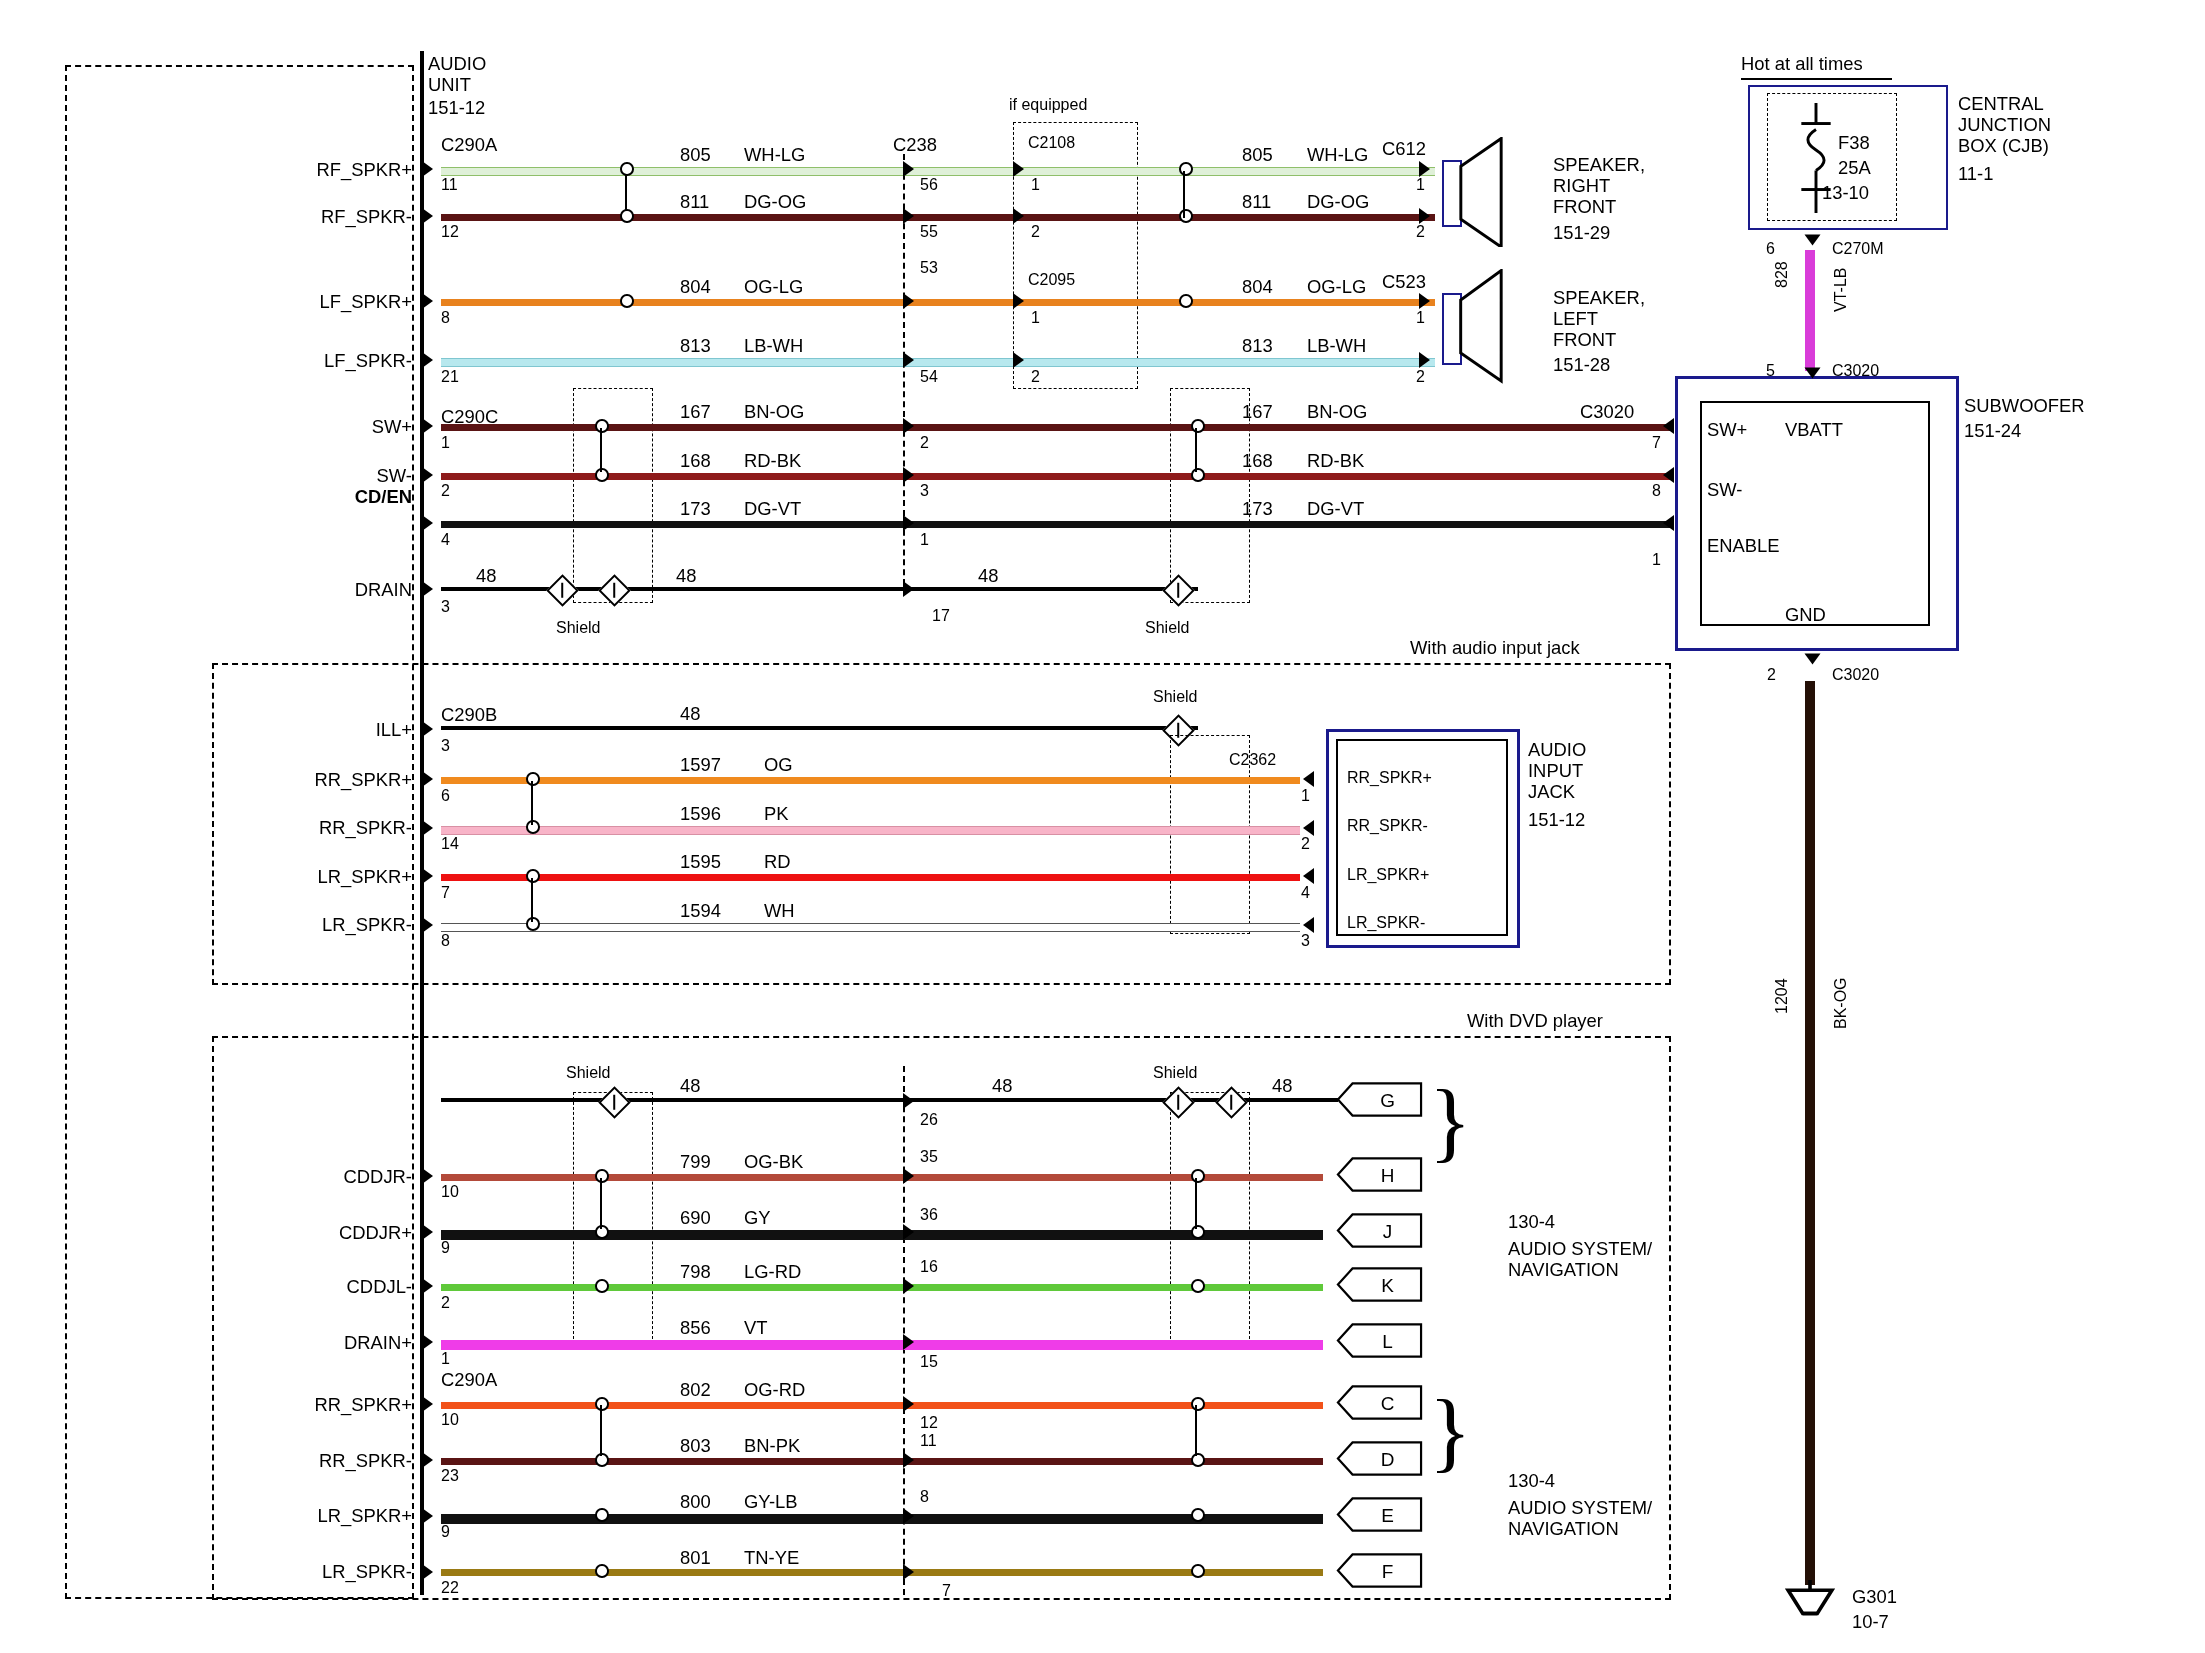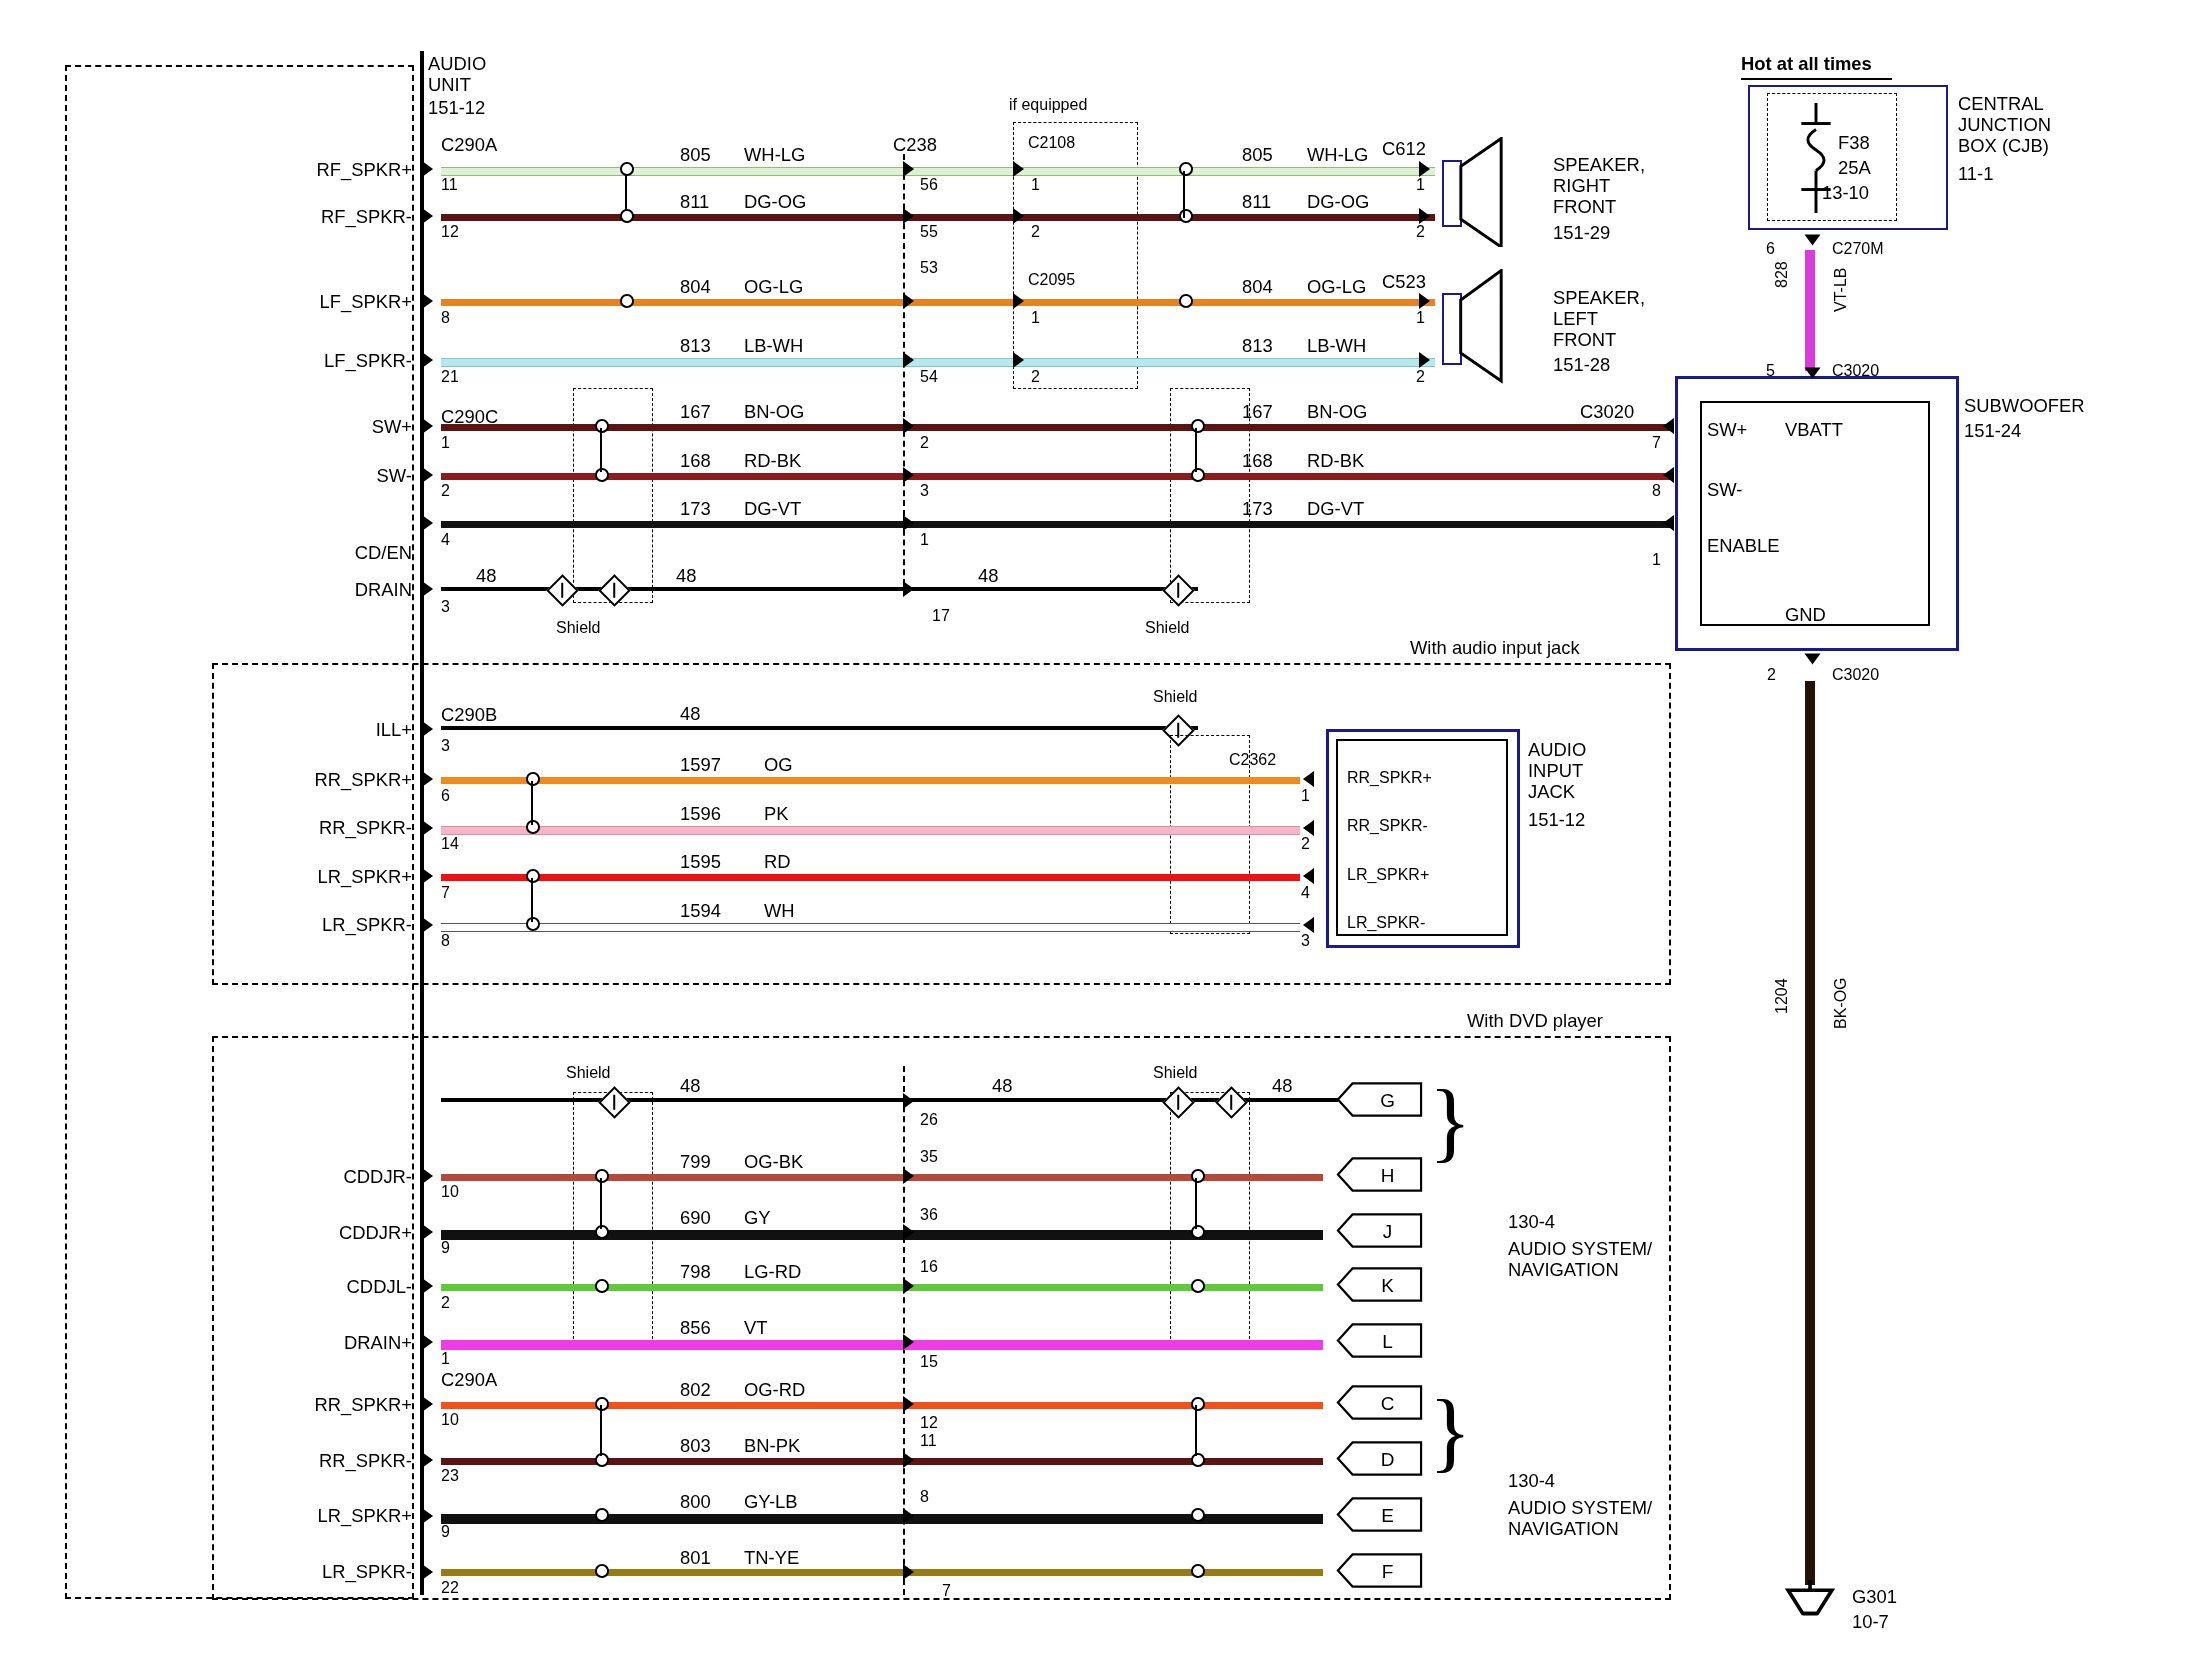--- a/index.html
+++ b/index.html
@@ -170,21 +170,21 @@
   <div class="lbl" style="left:1307px;top:450px;">RD-BK</div>
   <div class="arrow-con" style="left:903px;top:467px;"></div>
   <div class="lbl sm" style="left:920px;top:482px;">3</div>
   <div class="splice" style="left:595px;top:468px;"></div>
   <div class="vline" style="left:600px;top:428px;height:44px;"></div>
   <div class="splice" style="left:1191px;top:468px;"></div>
   <div class="vline" style="left:1195px;top:428px;height:44px;"></div>
   <div class="arrow-con left" style="left:1663px;top:467px;"></div>
   <div class="lbl sm" style="left:1652px;top:482px;">8</div>
 
-  <div class="lbl r" style="left:228px;top:542px;width:184px;">CD/EN</div>
+  <div class="lbl r" style="left:228px;top:486px;width:184px;font-weight:bold;">CD/EN</div>
   <div class="arrow-con" style="left:422px;top:515px;"></div>
   <div class="lbl sm" style="left:441px;top:531px;">4</div>
   <div class="wire" style="left:441px;top:521px;width:1233px;background:#111;"></div>
   <div class="lbl" style="left:680px;top:498px;">173</div>
   <div class="lbl" style="left:744px;top:498px;">DG-VT</div>
   <div class="lbl" style="left:1242px;top:498px;">173</div>
   <div class="lbl" style="left:1307px;top:498px;">DG-VT</div>
   <div class="arrow-con" style="left:903px;top:515px;"></div>
   <div class="lbl sm" style="left:920px;top:531px;">1</div>
   <div class="arrow-con left" style="left:1663px;top:515px;"></div>
@@ -214,21 +214,21 @@
   <div class="solid-box" style="left:1675px;top:376px;width:278px;height:269px;border-width:3.7px;"></div>
   <div class="solid-box blk" style="left:1700px;top:401px;width:226px;height:221px;"></div>
   <div class="lbl" style="left:1707px;top:419px;">SW+</div>
   <div class="lbl" style="left:1785px;top:419px;">VBATT</div>
   <div class="lbl" style="left:1707px;top:479px;">SW-</div>
   <div class="lbl" style="left:1707px;top:535px;">ENABLE</div>
   <div class="lbl" style="left:1785px;top:604px;">GND</div>
   <div class="lbl" style="left:1964px;top:395px;">SUBWOOFER</div>
   <div class="lbl" style="left:1964px;top:420px;">151-24</div>
 
-  <div class="lbl" style="left:1741px;top:53px;font-weight:bold;">Hot at all times</div>
+  <div class="lbl" style="left:1741px;top:53px;">Hot at all times</div>
   <div class="hline" style="left:1741px;top:78px;width:151px;height:2.2px;"></div>
   <div class="solid-box" style="left:1748px;top:85px;width:196px;height:141px;border-width:2.9px;"></div>
   <div class="lbl" style="left:1958px;top:93px;white-space:pre;">CENTRAL
 JUNCTION
 BOX (CJB)</div>
   <div class="lbl" style="left:1958px;top:163px;">11-1</div>
   <div class="dash-box thin" style="left:1767px;top:93px;width:128px;height:126px;"></div>
   <svg style="position:absolute;left:1794px;top:103px;width:44px;height:110px;" viewBox="0 0 60 150" width="44" height="110">
     <line x1="30" y1="0" x2="30" y2="28" stroke="#000" stroke-width="4"></line>
     <line x1="10" y1="28" x2="50" y2="28" stroke="#000" stroke-width="4"></line>

